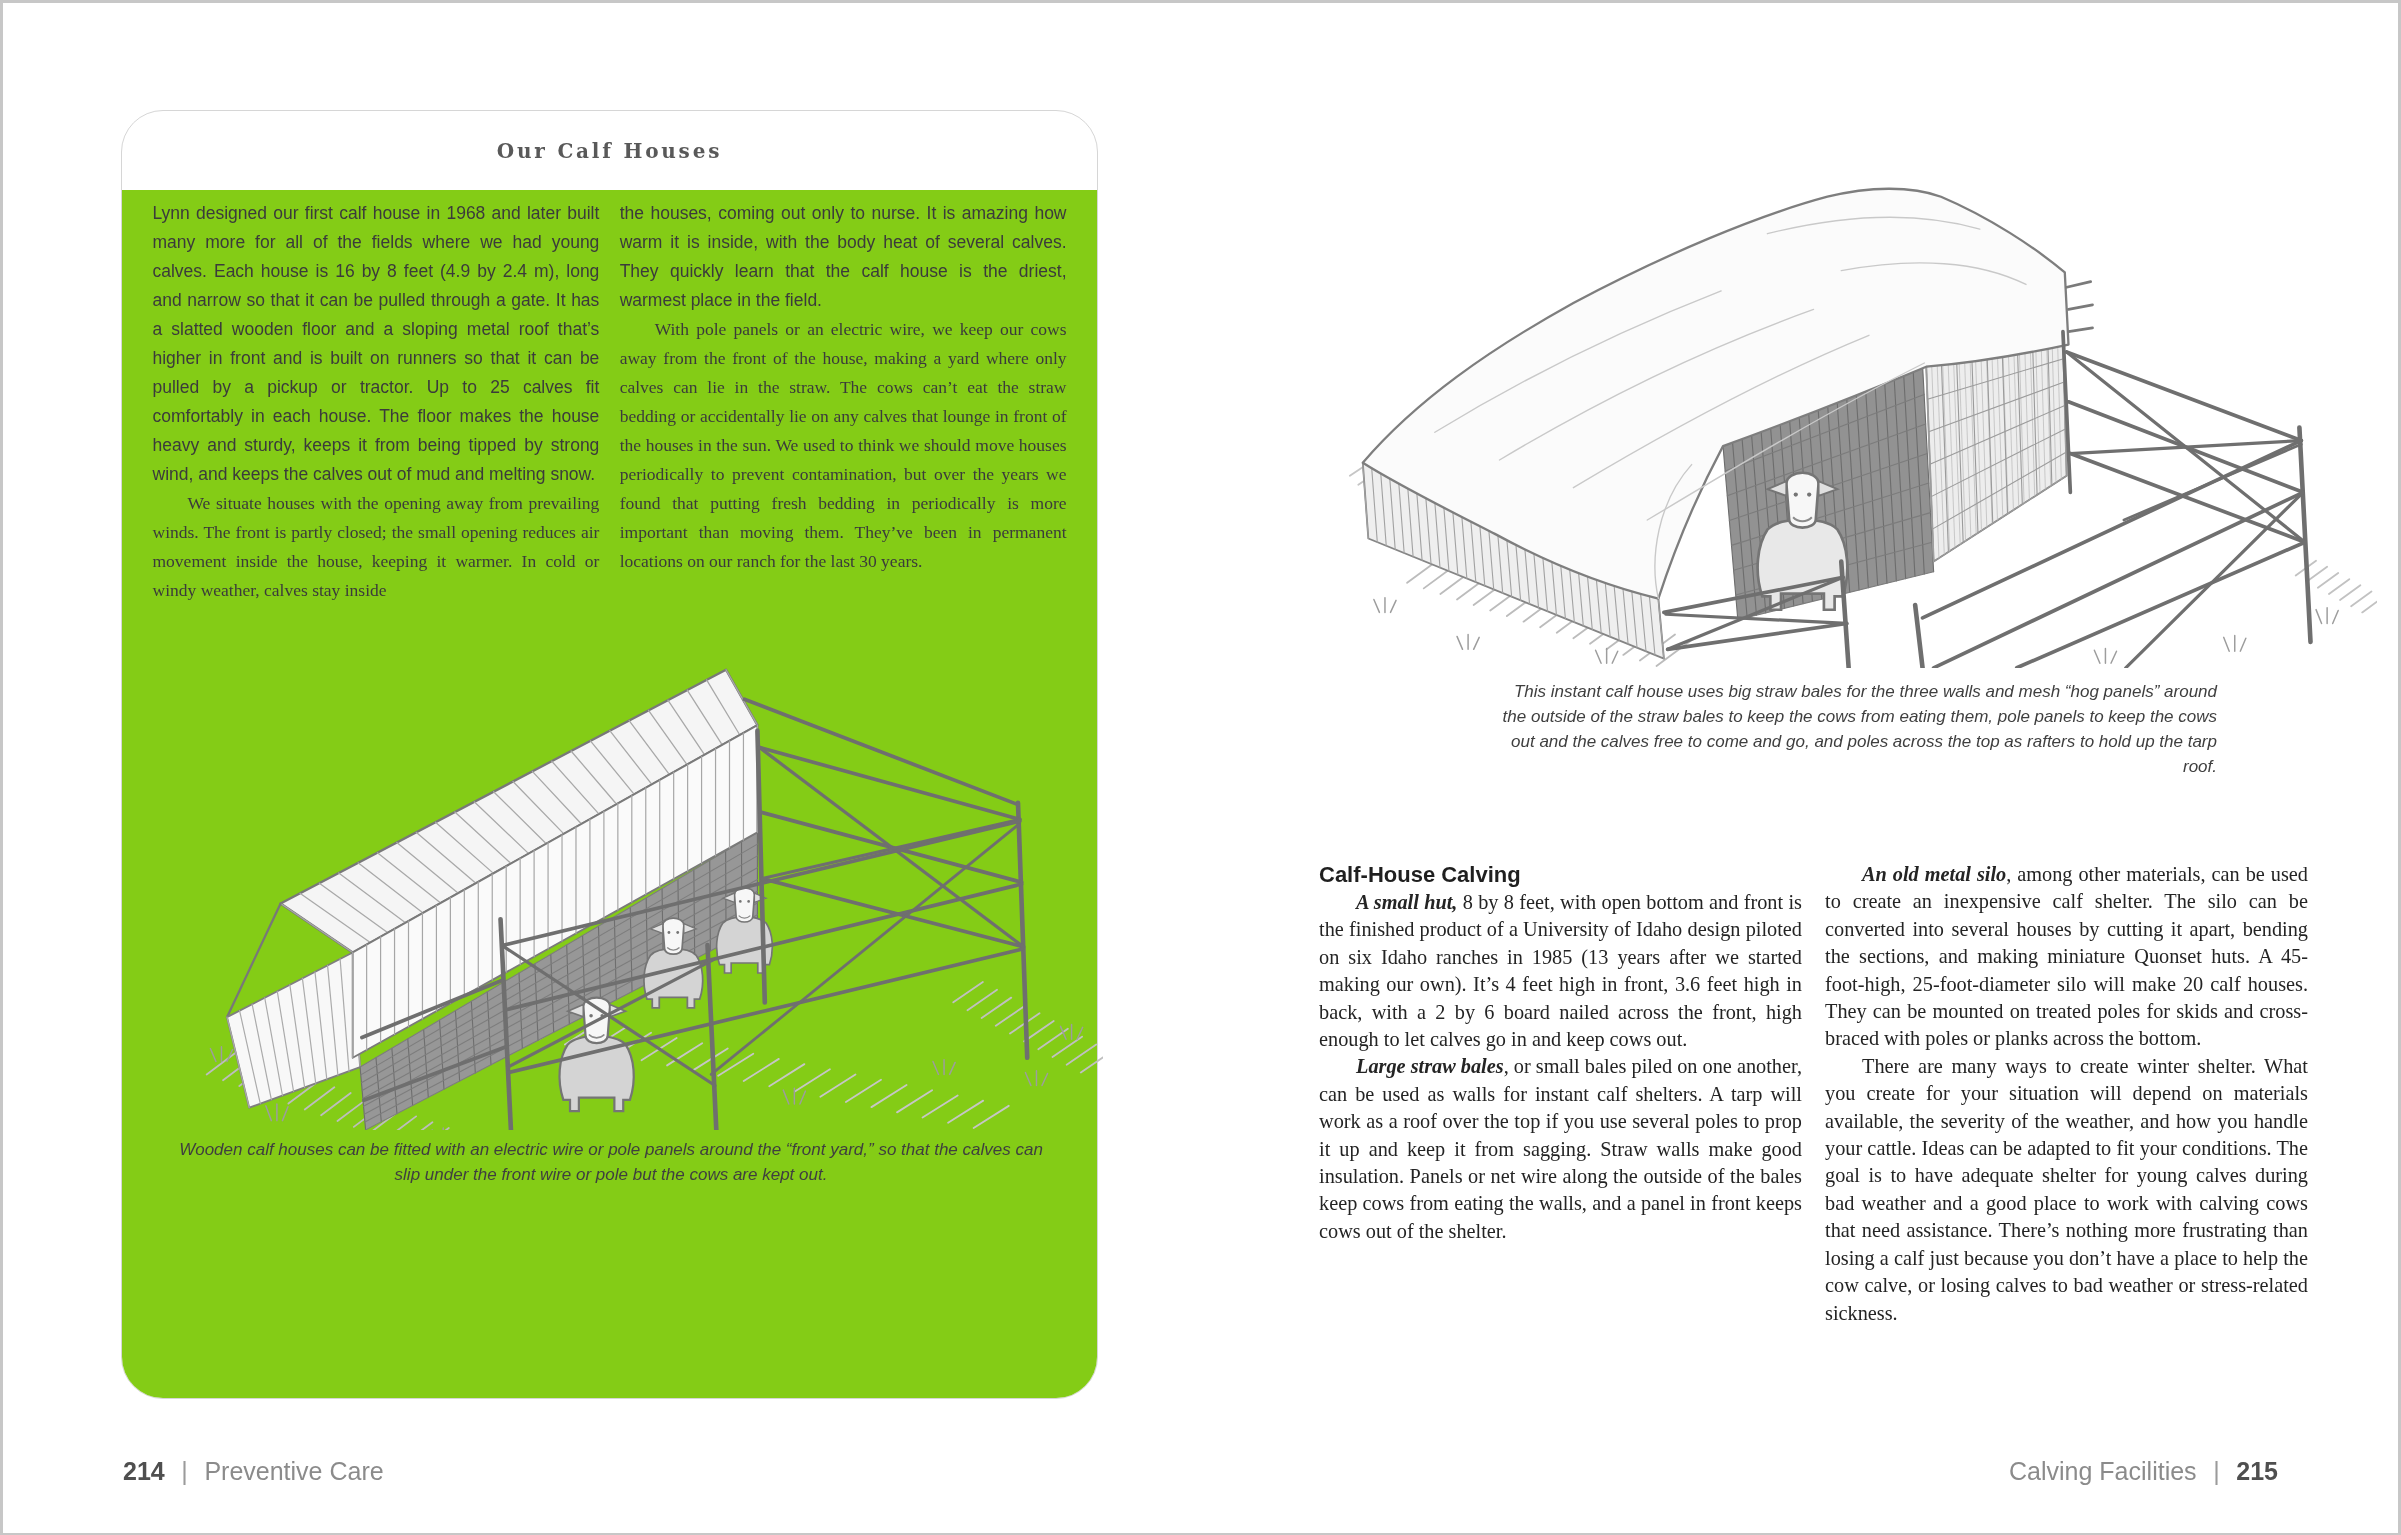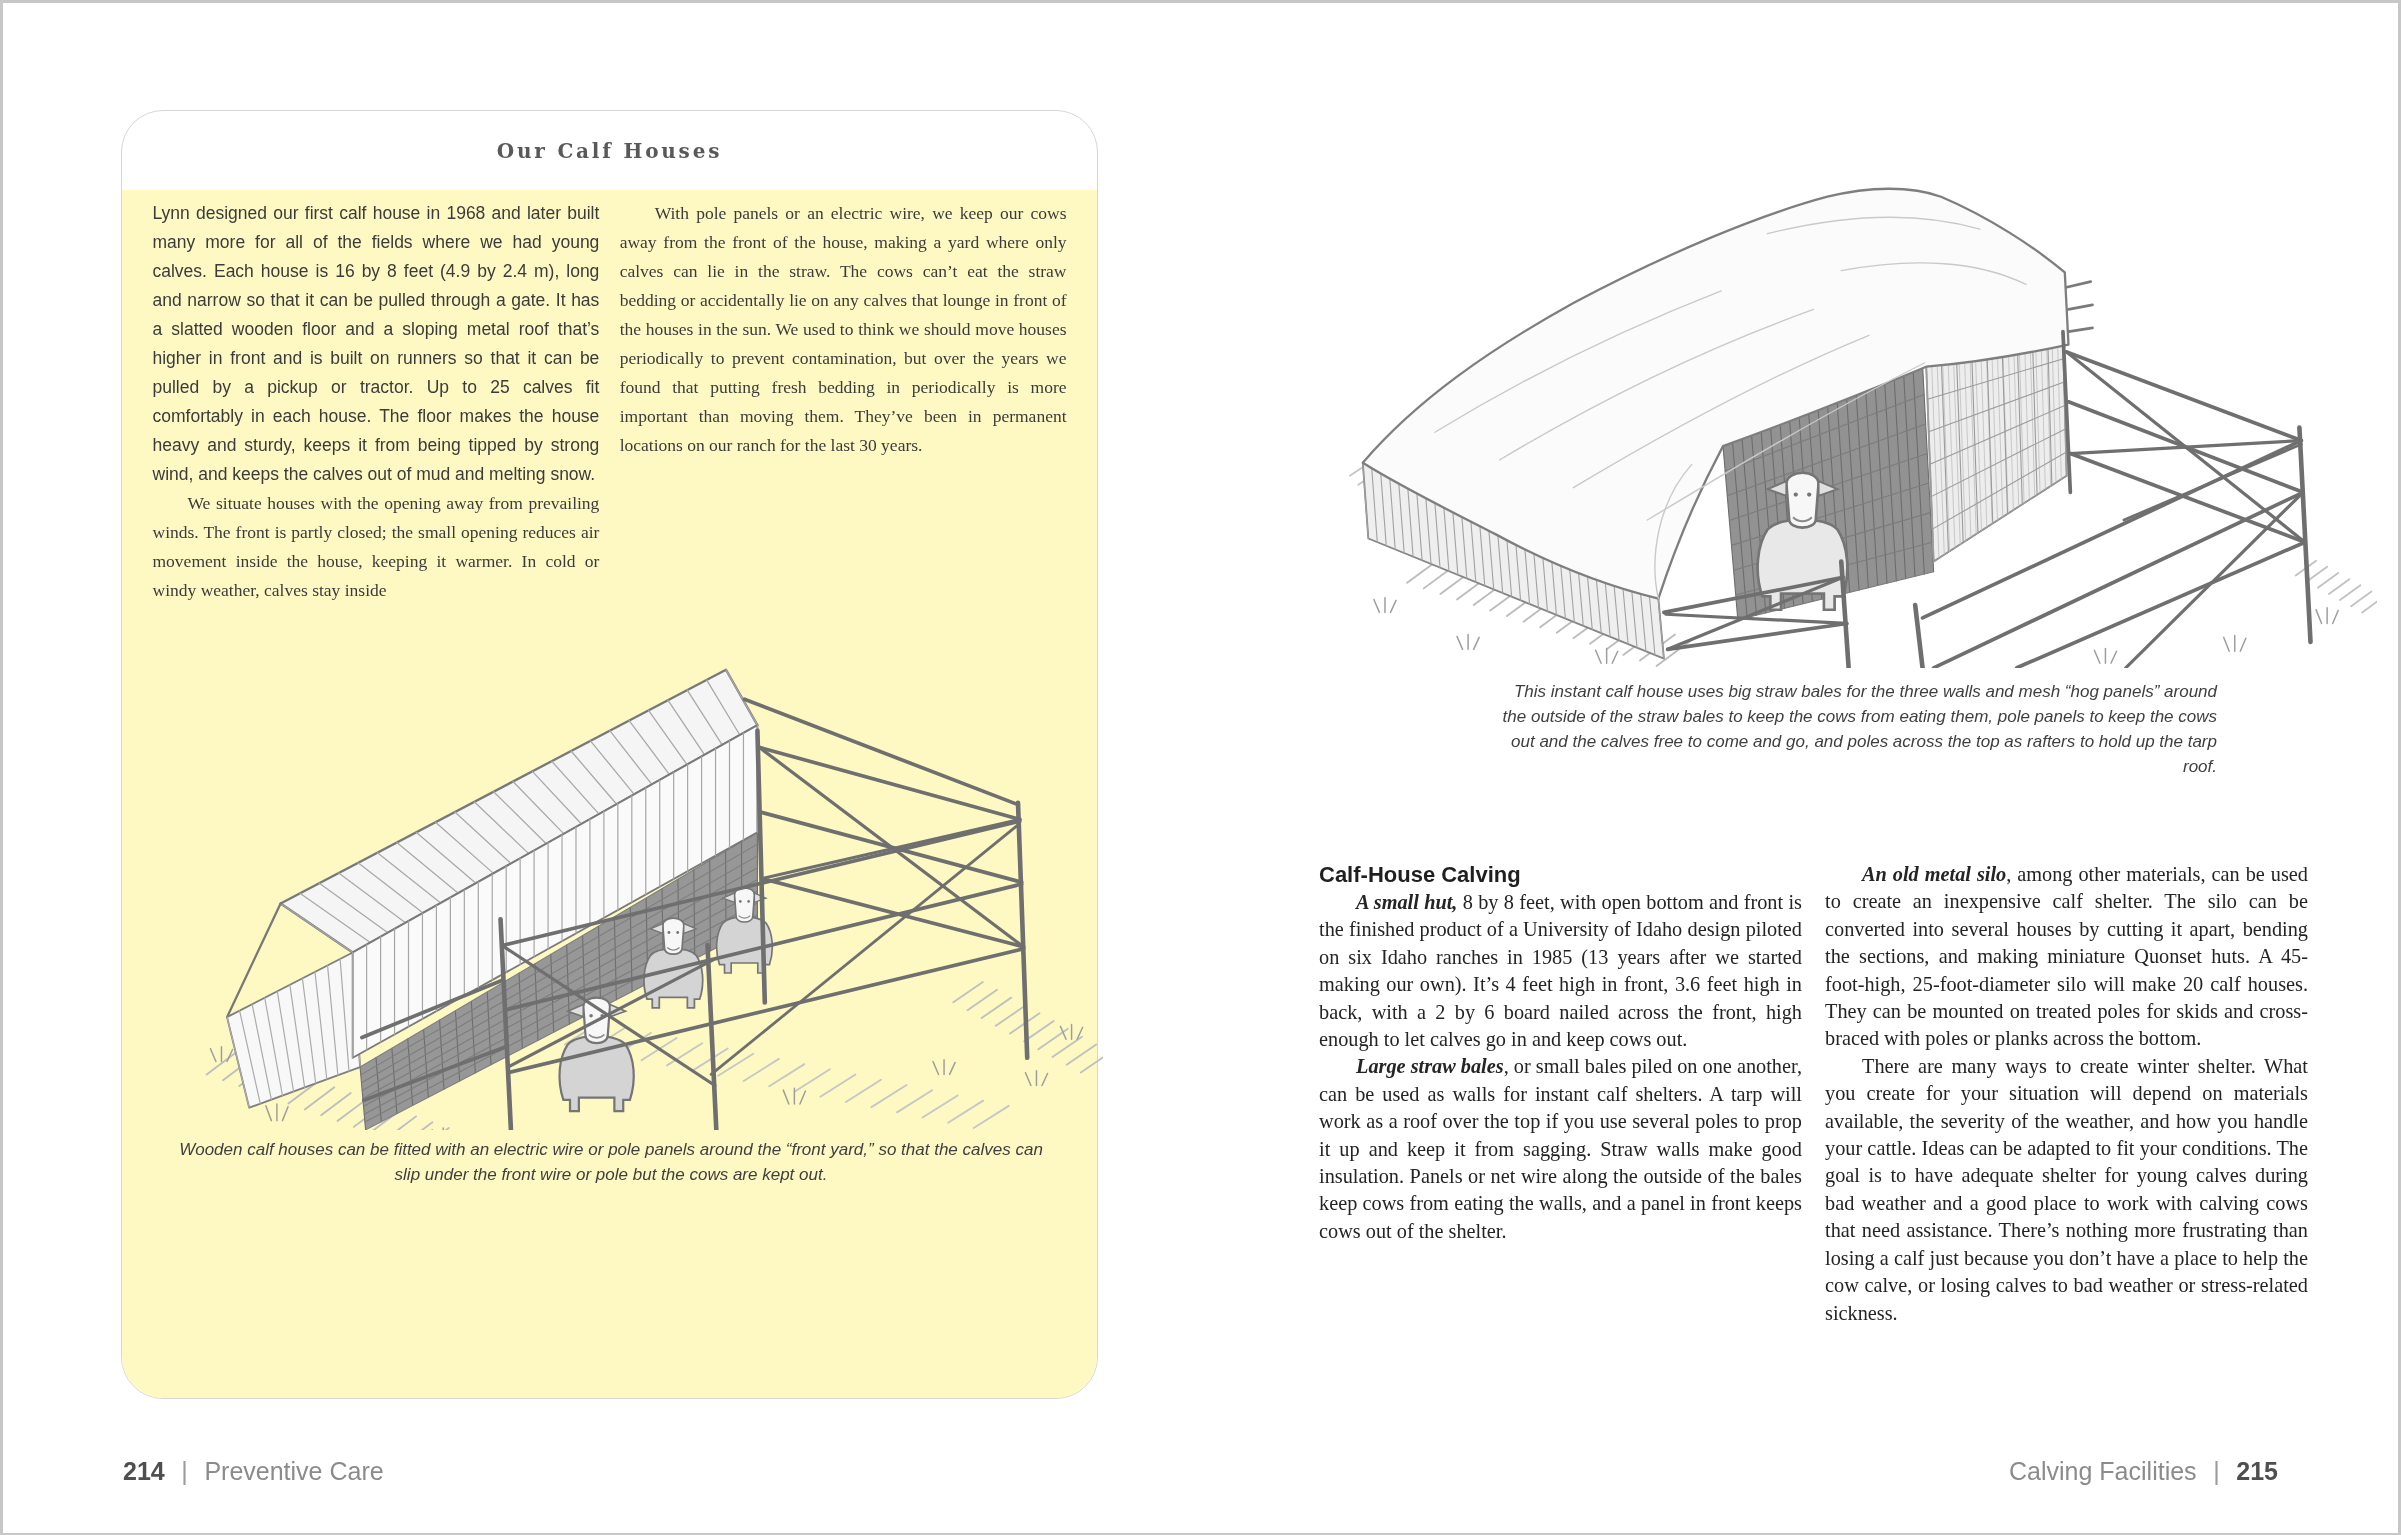--- a/index.html
+++ b/index.html
@@ -17,21 +17,21 @@
   .box-header{
     position:absolute;left:0;top:0;right:0;height:79px;
     display:flex;align-items:center;justify-content:center;
   }
   .box-title{
     margin:0;font-family:"DejaVu Serif",serif;font-weight:bold;
     font-size:20px;letter-spacing:2.8px;color:#595959;
   }
   .box-body{
     position:absolute;left:0;top:79px;right:0;bottom:0;
-    background:#fef9c3;border-radius:0 0 41px 41px;
+    background:#84cc16;border-radius:0 0 41px 41px;
   }
   .box-cols{
     position:absolute;left:30.5px;top:9.2px;width:914px;
     display:flex;gap:20.3px;
   }
   .box-col{flex:1 1 0;}
   .box-col p{
     margin:0;font-size:17.5px;line-height:29px;text-align:justify;
     color:#3b3b3b;
   }
@@ -83,20 +83,21 @@
     <div class="box-header">
       <h2 class="box-title">Our Calf Houses</h2>
     </div>
     <div class="box-body">
       <div class="box-cols">
         <div class="box-col">
           <p>Lynn designed our first calf house in 1968 and later built many more for all of the fields where we had young calves. Each house is 16 by 8 feet (4.9 by 2.4 m), long and narrow so that it can be pulled through a gate. It has a slatted wooden floor and a sloping metal roof that’s higher in front and is built on runners so that it can be pulled by a pickup or tractor. Up to 25 calves fit comfortably in each house. The floor makes the house heavy and sturdy, keeps it from being tipped by strong wind, and keeps the calves out of mud and melting snow.</p>
           <p class="indent">We situate houses with the opening away from prevailing winds. The front is partly closed; the small opening reduces air movement inside the house, keeping it warmer. In cold or windy weather, calves stay inside</p>
         </div>
         <div class="box-col">
+          <p>the houses, coming out only to nurse. It is amazing how warm it is inside, with the body heat of several calves. They quickly learn that the calf house is the driest, warmest place in the field.</p>
           <p class="indent">With pole panels or an electric wire, we keep our cows away from the front of the house, making a yard where only calves can lie in the straw. The cows can’t eat the straw bedding or accidentally lie on any calves that lounge in front of the houses in the sun. We used to think we should move houses periodically to prevent contamination, but over the years we found that putting fresh bedding in periodically is more important than moving them. They’ve been in permanent locations on our ranch for the last 30 years.</p>
         </div>
       </div>
     </div>
   </div>
 
   <figure class="illus illus-left">
     <svg width="961" height="490" viewBox="0 0 1040 530" role="img">
       <defs>
         <g id="calf-front">

